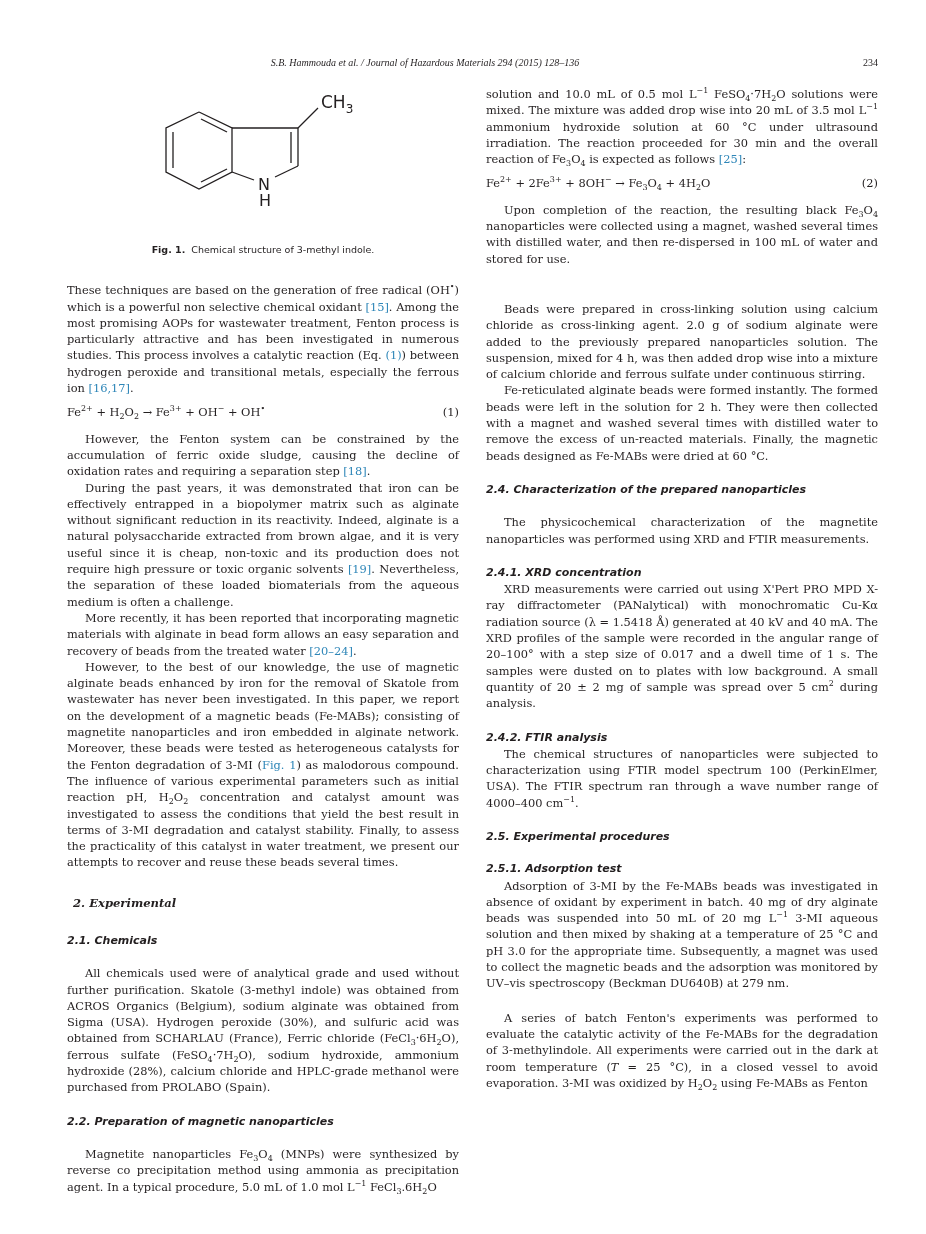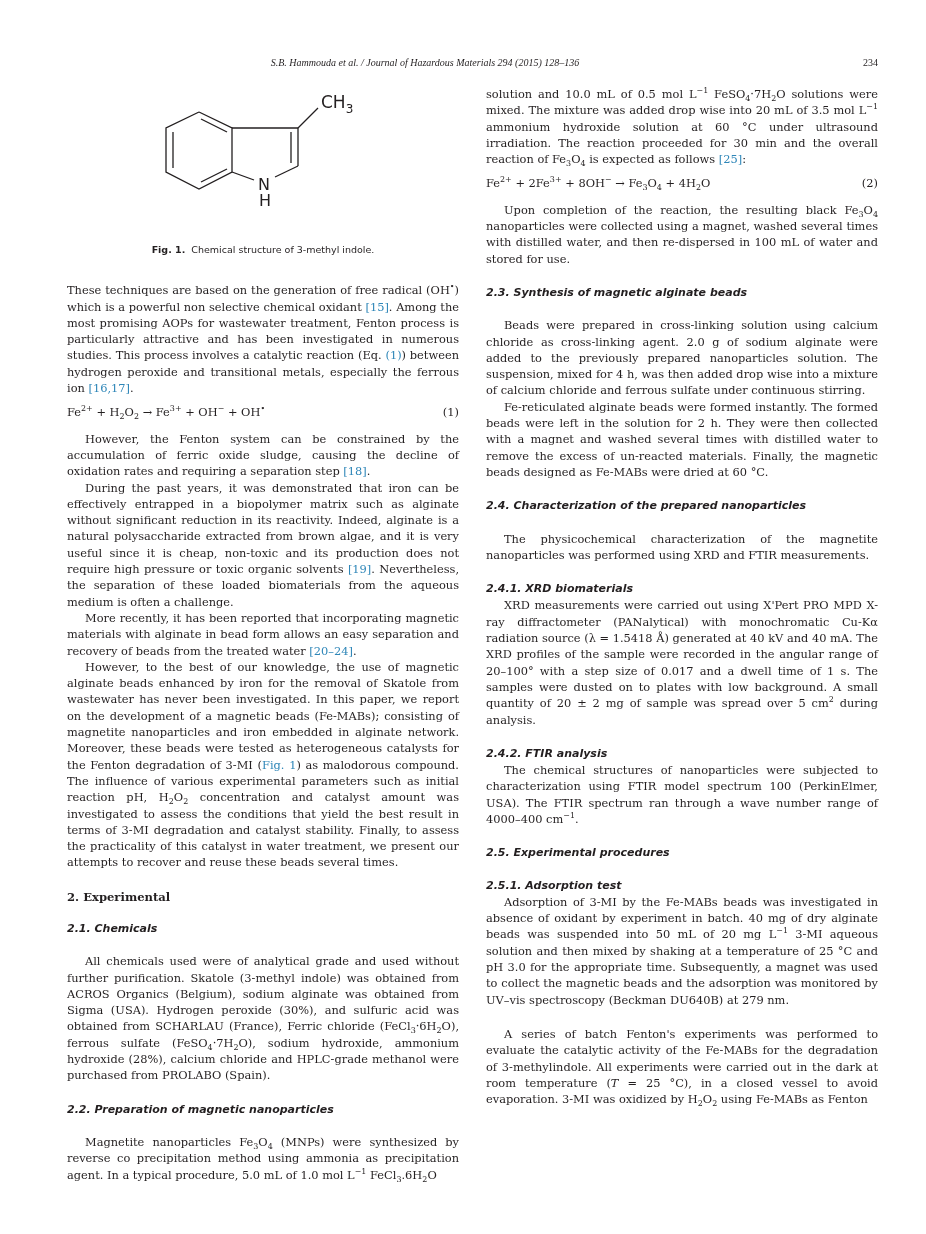--- a/index.html
+++ b/index.html
@@ -9,21 +9,21 @@
          font-family: "Liberation Serif", serif; font-style: italic; font-size: 10px; color: #231f20; }
   .page-num { position: absolute; top: 57px; right: 48px; font-family: "Liberation Serif", serif; font-size: 10px; }
   .col { position: absolute; top: 86px; width: 392px; font-size: 11.4px; line-height: 16.3px; }
   .col-left { left: 67px; }
   .col-right { left: 486px; }
   p { margin: 0; text-align: justify; hyphens: none; }
   p.ind { text-indent: 18px; }
   .ref { color: #2e86b8; }
   sub, sup { font-size: 70%; line-height: 0; }
   .eq { display: flex; justify-content: space-between; margin: 8px 0 10px 0; gap: 20px; }
-  .h1 { font-weight: bold; margin: 0; }
+  .h1 { font-weight: bold; margin: 6px; font-style: italic; }
   .h2 { font-style: italic; margin: 0; font-family: "DejaVu Sans", "Liberation Sans", sans-serif; font-size: 11px; }
   .figure { position: relative; height: 145px; }
   .figure svg { position: absolute; left: 96px; top: 0; }
   .caption { text-align: center; font-size: 9.5px; font-family: "DejaVu Sans", "Liberation Sans", sans-serif; color: #231f20; margin-top: 11px; }
   .caption b { font-weight: bold; }
 </style>
 </head>
 <body>
 
 <div class="running-head">S.B. Hammouda et al. / Journal of Hazardous Materials 294 (2015) 128–136</div>
@@ -81,30 +81,29 @@
 </div>
 
 <div class="col col-right">
   <p>solution and 10.0 mL of 0.5 mol L<sup>−1</sup> FeSO<sub>4</sub>·7H<sub>2</sub>O solutions were mixed. The mixture was added drop wise into 20 mL of 3.5 mol L<sup>−1</sup> ammonium hydroxide solution at 60 °C under ultrasound irradiation. The reaction proceeded for 30 min and the overall reaction of Fe<sub>3</sub>O<sub>4</sub> is expected as follows <span class="ref">[25]</span>:</p>
   <div class="eq">
     <span>Fe<sup>2+</sup> + 2Fe<sup>3+</sup> + 8OH<sup>−</sup> → Fe<sub>3</sub>O<sub>4</sub> + 4H<sub>2</sub>O</span>
     <span>(2)</span>
   </div>
   <p class="ind">Upon completion of the reaction, the resulting black Fe<sub>3</sub>O<sub>4</sub> nanoparticles were collected using a magnet, washed several times with distilled water, and then re-dispersed in 100 mL of water and stored for use.</p>
   <div style="height:18px"></div>
-  <h3 class="h2">2.3.  Synthesis of magnetic alginate beads</h3>
   <div style="height:16px"></div>
   <p class="ind">Beads were prepared in cross-linking solution using calcium chloride as cross-linking agent. 2.0 g of sodium alginate were added to the previously prepared nanoparticles solution. The suspension, mixed for 4 h, was then added drop wise into a mixture of calcium chloride and ferrous sulfate under continuous stirring.</p>
   <p class="ind">Fe-reticulated alginate beads were formed instantly. The formed beads were left in the solution for 2 h. They were then collected with a magnet and washed several times with distilled water to remove the excess of un-reacted materials. Finally, the magnetic beads designed as Fe-MABs were dried at 60 °C.</p>
   <div style="height:18px"></div>
   <h3 class="h2">2.4.  Characterization of the prepared nanoparticles</h3>
   <div style="height:16px"></div>
   <p class="ind">The physicochemical characterization of the magnetite nanoparticles was performed using XRD and FTIR measurements.</p>
   <div style="height:18px"></div>
-  <h4 class="h2">2.4.1.  XRD biomaterials</h4>
+  <h4 class="h2">2.4.1.  XRD concentration</h4>
   <p class="ind">XRD measurements were carried out using X'Pert PRO MPD X-ray diffractometer (PANalytical) with monochromatic Cu-Kα radiation source (λ = 1.5418 Å) generated at 40 kV and 40 mA. The XRD profiles of the sample were recorded in the angular range of 20–100° with a step size of 0.017 and a dwell time of 1 s. The samples were dusted on to plates with low background. A small quantity of 20 ± 2 mg of sample was spread over 5 cm<sup>2</sup> during analysis.</p>
   <div style="height:18px"></div>
   <h4 class="h2">2.4.2.  FTIR analysis</h4>
   <p class="ind">The chemical structures of nanoparticles were subjected to characterization using FTIR model spectrum 100 (PerkinElmer, USA). The FTIR spectrum ran through a wave number range of 4000–400 cm<sup>−1</sup>.</p>
   <div style="height:18px"></div>
   <h3 class="h2">2.5.  Experimental procedures</h3>
   <div style="height:16px"></div>
   <h4 class="h2">2.5.1.  Adsorption test</h4>
   <p class="ind">Adsorption of 3-MI by the Fe-MABs beads was investigated in absence of oxidant by experiment in batch. 40 mg of dry alginate beads was suspended into 50 mL of 20 mg L<sup>−1</sup> 3-MI aqueous solution and then mixed by shaking at a temperature of 25 °C and pH 3.0 for the appropriate time. Subsequently, a magnet was used to collect the magnetic beads and the adsorption was monitored by UV–vis spectroscopy (Beckman DU640B) at 279 nm.</p>
   <div style="height:18px"></div>

